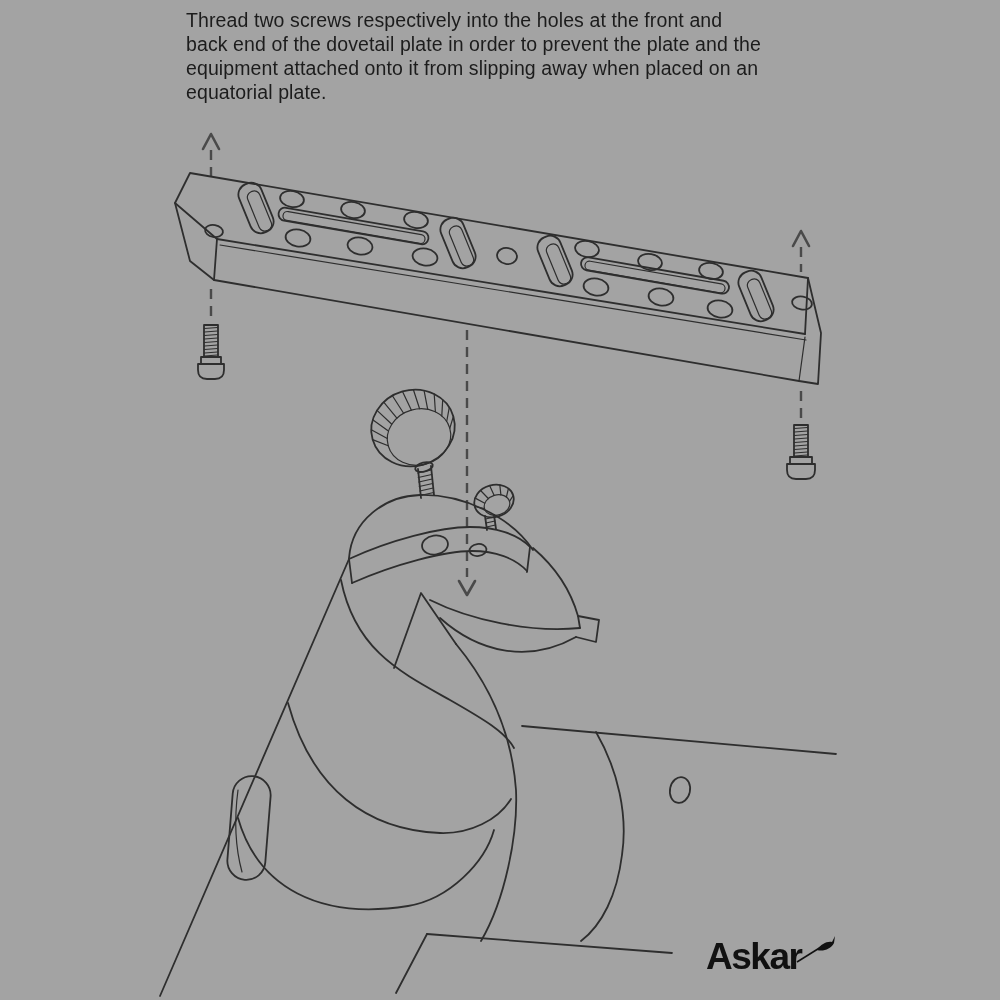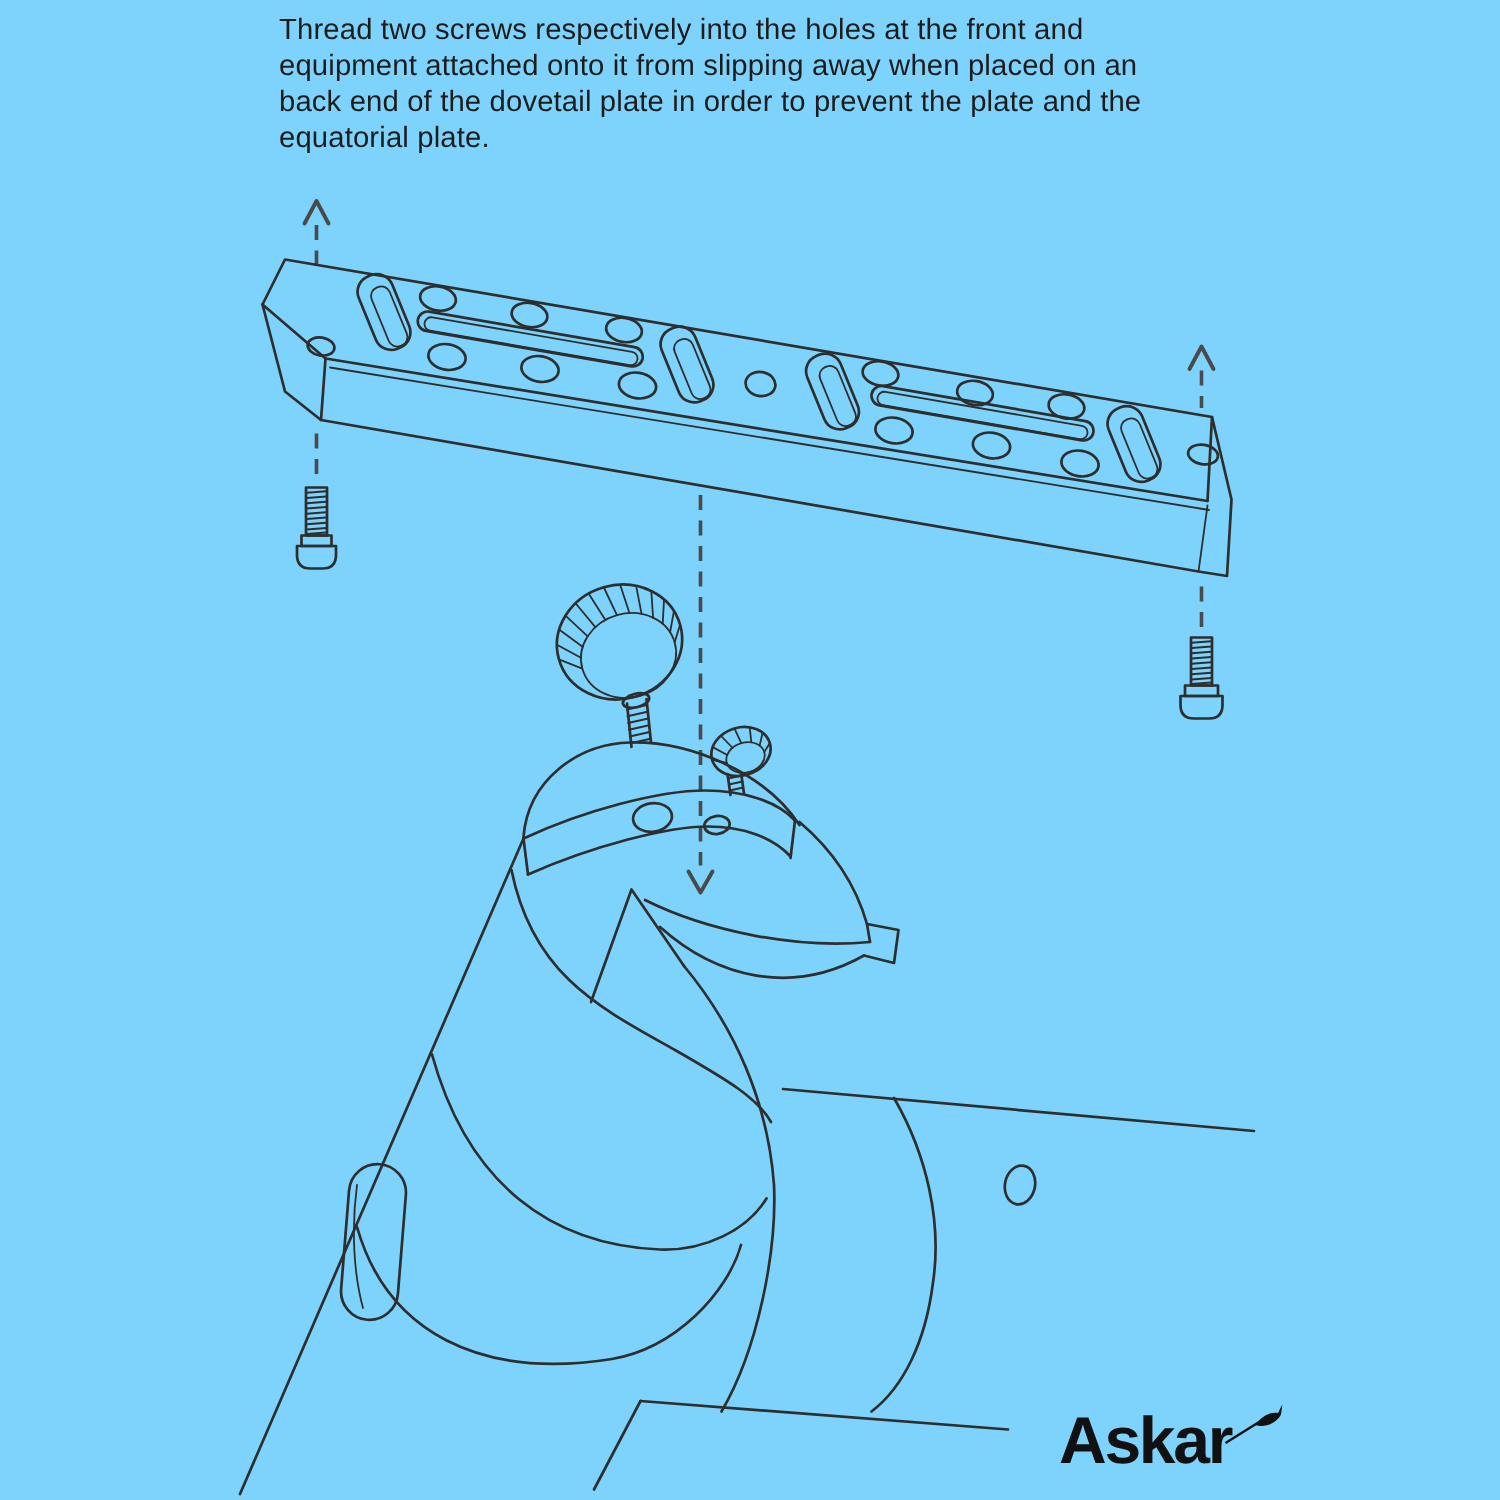--- a/index.html
+++ b/index.html
@@ -1,37 +1,37 @@
 <!DOCTYPE html>
 <html><head>
 <meta charset="utf-8">
 <style>
   html,body{margin:0;padding:0;background:#ffffff;}
-  .page{position:relative;width:1000px;height:1000px;background:#7dd3fc;overflow:hidden;
+  .page{position:relative;width:1000px;height:1000px;background:#a3a3a3;overflow:hidden;
         font-family:"Liberation Sans", sans-serif;}
   .instruction{position:absolute;left:186px;top:8px;width:650px;color:#1c1c1c;
         font-size:19.5px;line-height:24px;letter-spacing:0.1px;}
   .diagram-svg{position:absolute;left:0;top:0;width:1000px;height:1000px;}
   .ln{stroke:#2e2e2e;stroke-width:1.8;fill:none;stroke-linecap:round;stroke-linejoin:round;}
   .lnthin{stroke:#2e2e2e;stroke-width:1.2;fill:none;stroke-linecap:round;}
   .dash{stroke:#4a4a4a;stroke-width:2.4;fill:none;stroke-dasharray:10 7;stroke-linecap:butt;}
   .arrow{stroke:#4a4a4a;stroke-width:2.6;fill:none;stroke-linecap:round;stroke-linejoin:round;}
   .logo{position:absolute;left:706px;top:936px;color:#111;font-weight:bold;
-        font-size:44px;letter-spacing:-1.5px;display:flex;align-items:flex-start;}
+        font-size:37px;letter-spacing:-1.5px;display:flex;align-items:flex-start;}
   .logo .bird{margin-left:-6px;margin-top:-2px;}
 </style>
 </head>
 <body>
 
 <div class="page">
 
   <div class="instruction">
     <div>Thread two screws respectively into the holes at the front and</div>
+    <div>back end of the dovetail plate in order to prevent the plate and the</div>
     <div>equipment attached onto it from slipping away when placed on an</div>
-    <div>back end of the dovetail plate in order to prevent the plate and the</div>
     <div>equatorial plate.</div>
   </div>
 
   <svg class="diagram-svg" viewBox="0 0 1000 1000">
 
     <g>
       <polyline class="arrow" points="203,149 211,134 219,149"></polyline>
       <line class="dash" x1="211" y1="150" x2="211" y2="184"></line>
       <line class="dash" x1="211" y1="289" x2="211" y2="321"></line>
     </g>

